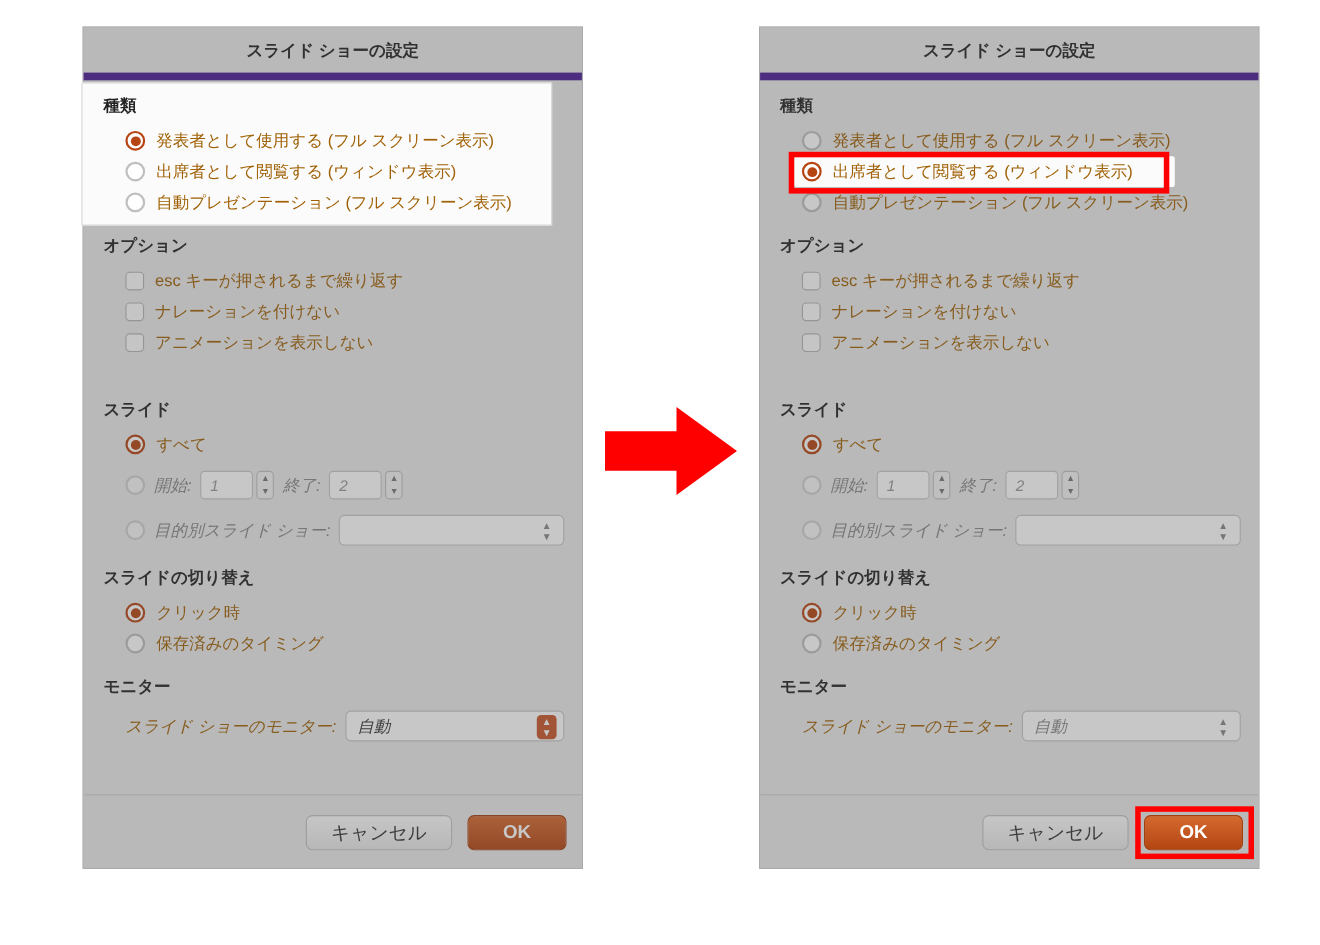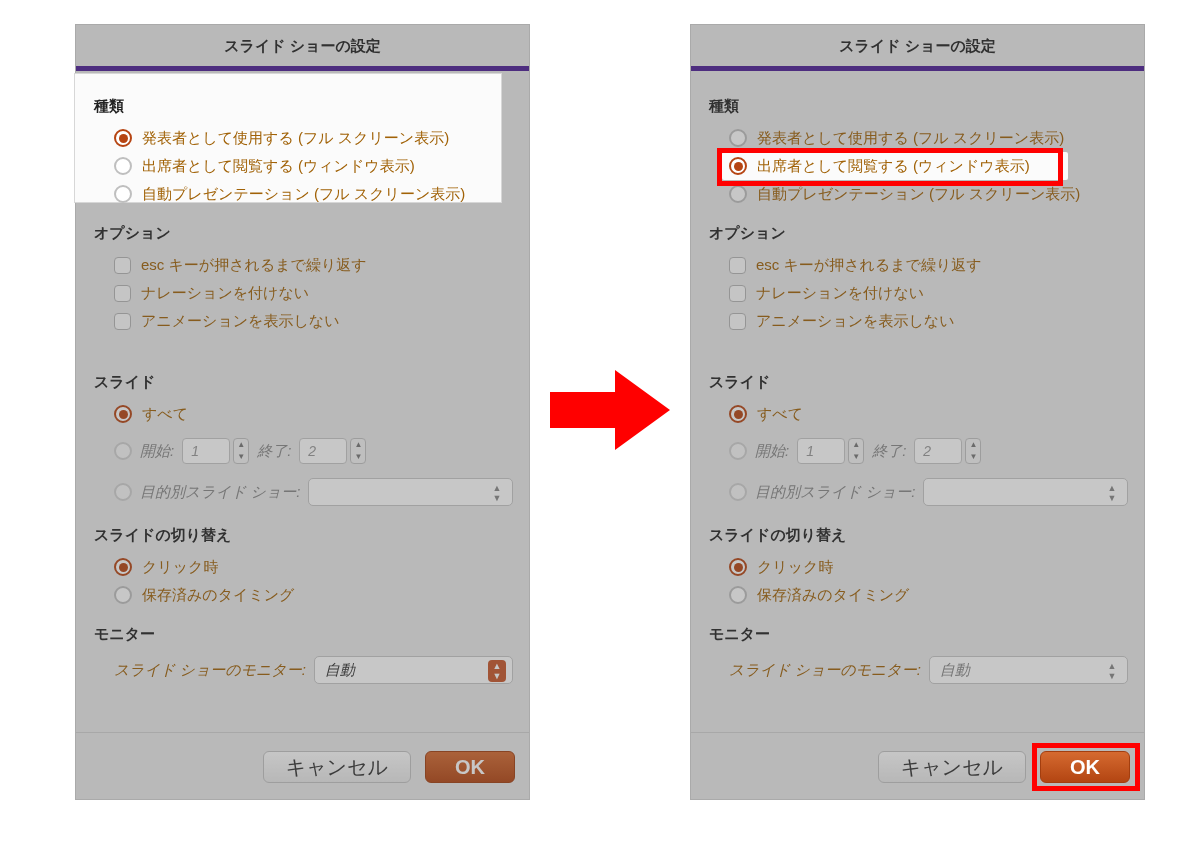--- a/index.html
+++ b/index.html
@@ -26,33 +26,33 @@
     position: absolute;
     inset: 0;
     background: rgba(80,80,80,0.32);
     pointer-events: none;
     z-index: 5;
   }
   .titlebar {
     text-align: center;
     padding: 12px 0 10px;
     font-weight: 600;
-    border-bottom: 5px solid #4c1d95;
+    border-bottom: 7px solid #4c1d95;
     color: #222;
   }
   .body {
     padding: 10px 16px 14px 16px;
     position: relative;
   }
   .section-title {
     font-weight: 600;
     margin: 16px 0 8px 2px;
     color: #222;
   }
-  .section-title.first { margin-top: 16px; }
+  .section-title.first { margin-top: 4px; }
   .row {
     display: flex;
     align-items: center;
     padding: 4px 0 4px 22px;
     gap: 10px;
     min-height: 28px;
   }
   .radio {
     width: 18px; height: 18px;
     border-radius: 50%;
@@ -135,21 +135,21 @@
   .footer {
     display:flex; justify-content:flex-end; gap:14px;
     padding: 18px 14px 16px;
     border-top: 1px solid #d2d2d2;
   }
   .btn {
     height: 32px;
     border-radius: 6px;
     padding: 0 22px;
     display:inline-flex; align-items:center; justify-content:center;
-    font-size: 20px;
+    font-size: 17px;
     border: 1px solid #c3c3c3;
     background: linear-gradient(#fefefe,#e8e8e8);
     color:#333;
   }
   .btn.primary {
     background: linear-gradient(#d56a30,#b34512);
     border-color:#a33e0f;
     color:#fff;
     font-weight:600;
     min-width: 90px;

